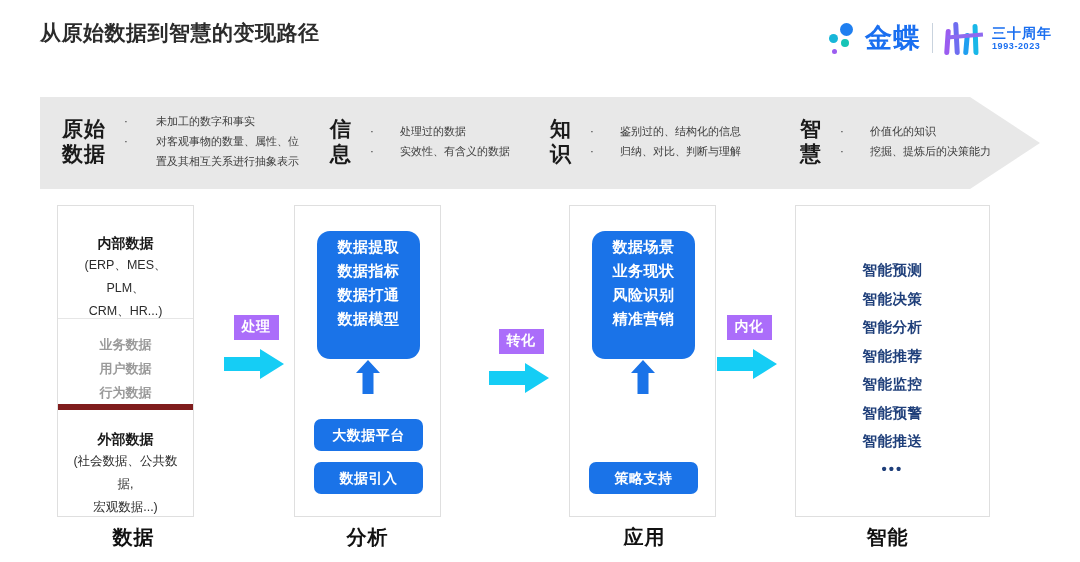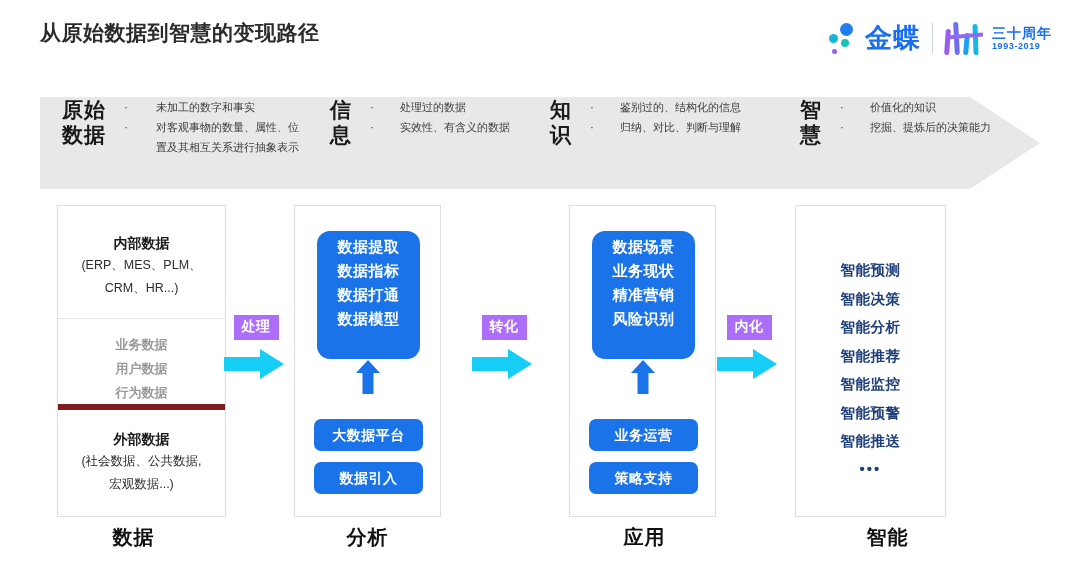--- a/index.html
+++ b/index.html
@@ -105,21 +105,21 @@
     width: 1000px; height: 92px;
     background: #e8e8e8;
     -webkit-clip-path: polygon(0 0, 930px 0, 1000px 46px, 930px 92px, 0 92px);
     clip-path: polygon(0 0, 930px 0, 1000px 46px, 930px 92px, 0 92px);
   }
   .stage {
     position: absolute;
     top: 0;
     height: 88px;
     display: flex;
-    align-items: flex-start;
+    align-items: center;
   }
   .stage-s1 { left: 22px; }
   .stage-s2 { left: 290px; }
   .stage-s3 { left: 510px; }
   .stage-s4 { left: 760px; }
 
   .stage-name {
     font-size: 21px;
     font-weight: bold;
     color: #1a1a1a;
@@ -152,24 +152,24 @@
 
   
   .col {
     position: absolute;
     top: 205px;
     height: 312px;
     border: 1px solid #dfdfdf;
     background: #ffffff;
     box-sizing: border-box;
   }
-  .col-1 { left: 57px;  width: 169px; }
+  .col-1 { left: 57px;  width: 137px; }
   .col-2 { left: 294px; width: 147px; }
   .col-3 { left: 569px; width: 147px; }
-  .col-4 { left: 795px; width: 151px; }
+  .col-4 { left: 795px; width: 195px; }
 
   
   .c1-sec {
     box-sizing: border-box;
     text-align: center;
   }
   .c1-top {
     height: 113px;
     padding-top: 26px;
     border-bottom: 1px solid #e6e6e6;
@@ -265,21 +265,21 @@
   }
 
   
   .connector {
     position: absolute;
     top: 315px;
     width: 64px;
     text-align: center;
   }
   .conn-1 { left: 224px; }
-  .conn-2 { left: 472px; }
+  .conn-2 { left: 489px; margin-top: 14px; }
   .conn-3 { left: 717px; }
   .conn-badge {
     display: inline-block;
     background: #ab6dfa;
     color: #ffffff;
     font-size: 14px;
     font-weight: bold;
     padding: 3px 8px 4px;
     letter-spacing: 0.5px;
   }
@@ -321,21 +321,21 @@
     <div class="logo-sep"></div>
     <div class="anniv-mark">
       <span class="m1"></span>
         <span class="m2"></span>
         <span class="m3"></span>
         <span class="m4"></span>
       <div class="anniv-bar"></div>
     </div>
     <div class="anniv-text">
       <div class="anniv-cn">三十周年</div>
-      <div class="anniv-yr">1993-2019</div>
+      <div class="anniv-yr">1993-2023</div>
     </div>
   </div>
 </div>
 
 <div class="banner">
 
   <div class="stage stage-s1">
     <div class="stage-name">
       <div>原始</div>
       <div>数据</div>
@@ -439,29 +439,28 @@
     </svg>
   </div>
   <div class="pill pill-a">大数据平台</div>
   <div class="pill pill-b">数据引入</div>
 </div>
 
 <div class="col col-3">
   <div class="cap-box">
     <div>数据场景</div>
     <div>业务现状</div>
+    <div>风险识别</div>
     <div>精准营销</div>
-    <div>风险识别</div>
   </div>
   <div class="up-arrow">
     <svg width="24" height="34" viewBox="0 0 24 34">
       <polygon points="12,0 24,13 17.5,13 17.5,34 6.5,34 6.5,13 0,13" fill="#1a73e8"></polygon>
     </svg>
   </div>
-  <div class="pill pill-a">业务运营</div>
   <div class="pill pill-b">策略支持</div>
 </div>
 
 <div class="col col-4">
   <div class="c4-list">
     <div class="c4-item">智能预测</div>
     <div class="c4-item">智能决策</div>
     <div class="c4-item">智能分析</div>
     <div class="c4-item">智能推荐</div>
     <div class="c4-item">智能监控</div>

